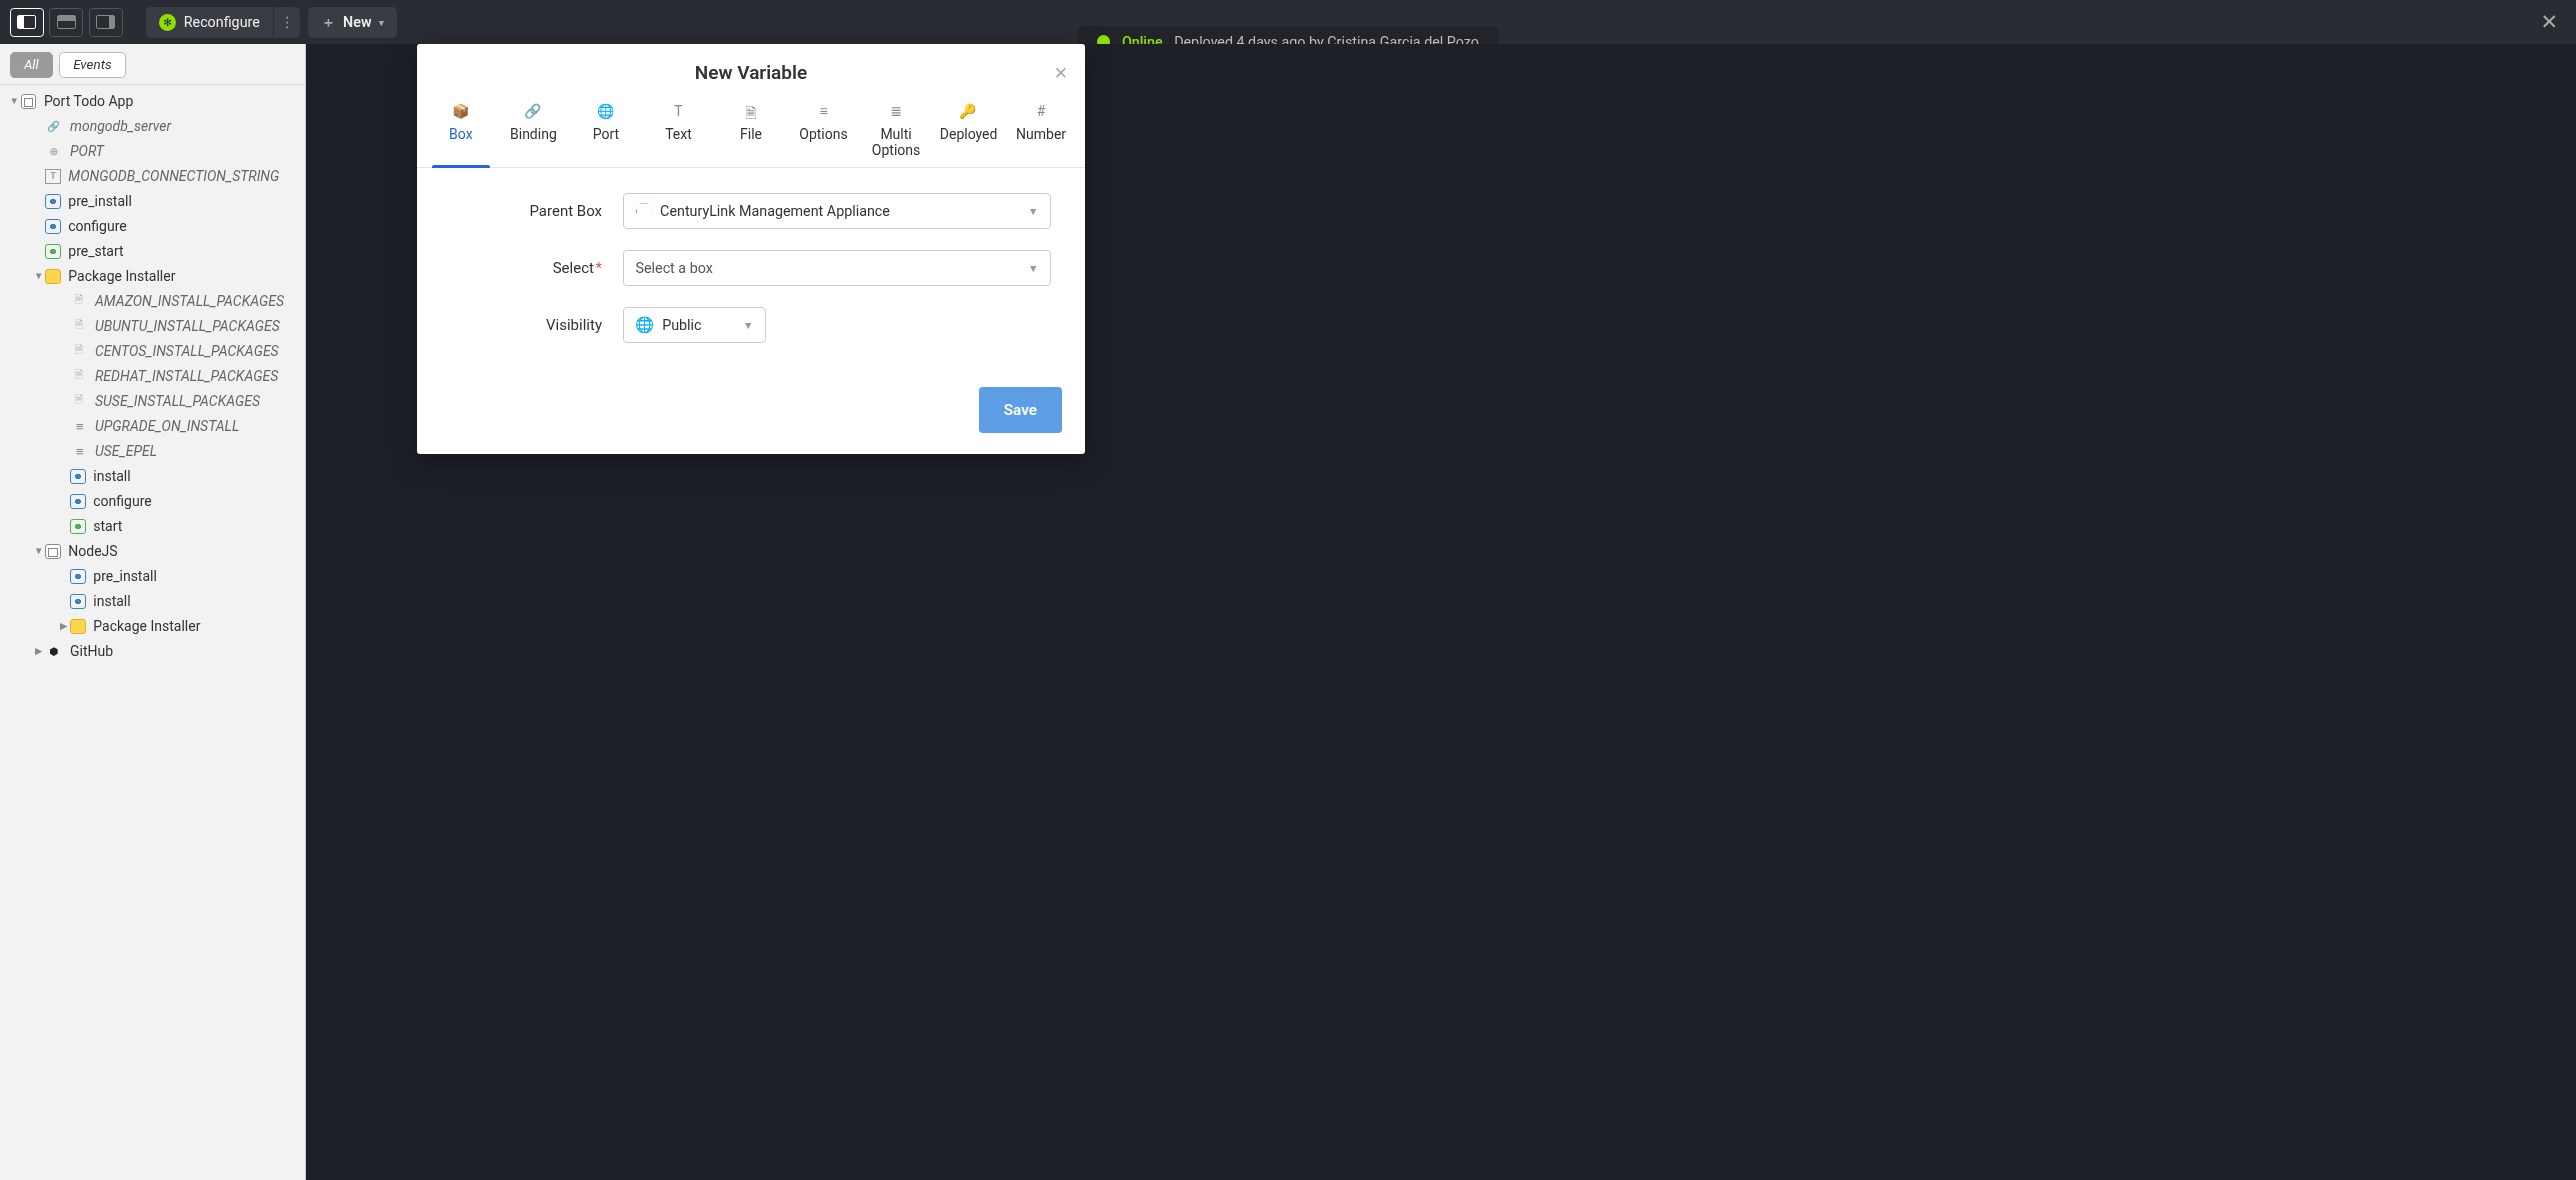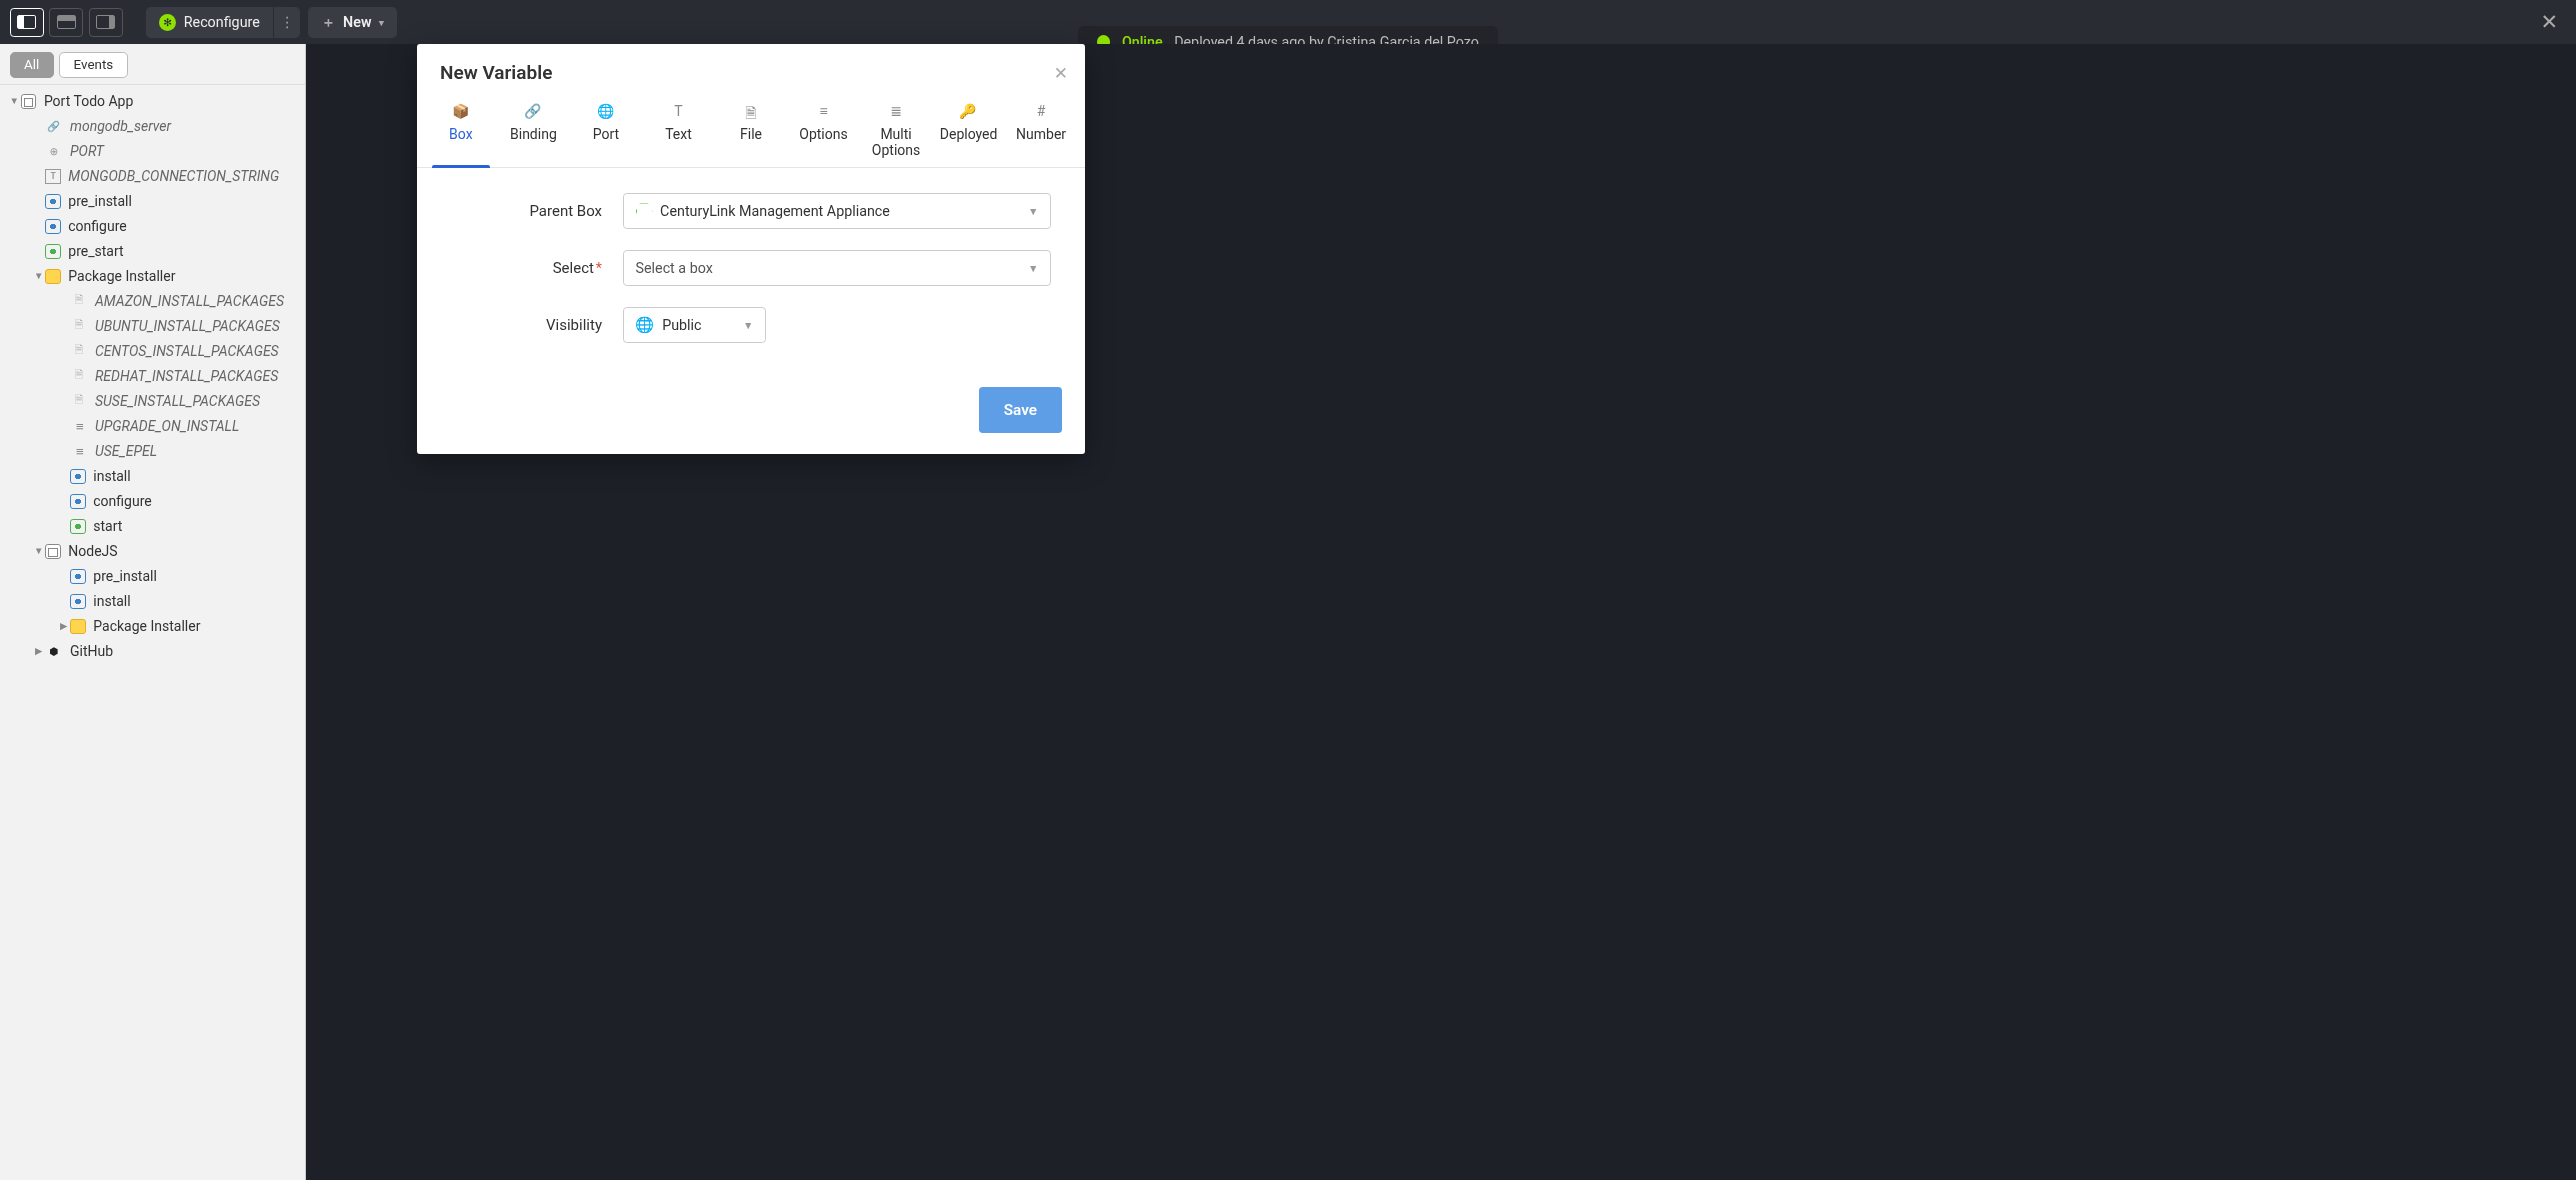--- a/index.html
+++ b/index.html
@@ -111,20 +111,21 @@
     border-bottom: 1.9px solid #ddd;
     background:#f2f2f2;
   }
   .side-tab {
     padding: 4.8px 13.4px;
     border-radius: 4.8px;
     border:1px solid #bbb;
     background:#fff;
     cursor:pointer;
     font-size:13.4px;
+    font-style:italic;
   }
   .side-tab.active { background:#9a9a9a; color:#fff; border-color:#9a9a9a; }
 
   .tree { padding: 3.8px 0 19px 0; }
   .tree-row {
     display:flex; align-items:center;
     height: 25px;
     padding-right:9.5px;
     cursor:pointer;
     white-space:nowrap;
@@ -171,21 +172,21 @@
     position:absolute;
     left:111px; top:0;
     width: 668px;
     background:#fff;
     border-radius:2.9px;
     box-shadow: 0 7.6px 29px rgba(0,0,0,.35);
     overflow:hidden;
   }
   .modal-header {
     padding: 17px 23px 7.6px;
-    text-align:left;
+    text-align:center;
     position:relative;
   }
   .modal-title { font-size:19px; font-weight:600; color:#333; }
   .modal-close {
     position:absolute; right:17px; top:19px;
     color:#aaa; font-size:17px; cursor:pointer;
   }
 
   .type-tabs {
     display:flex;

